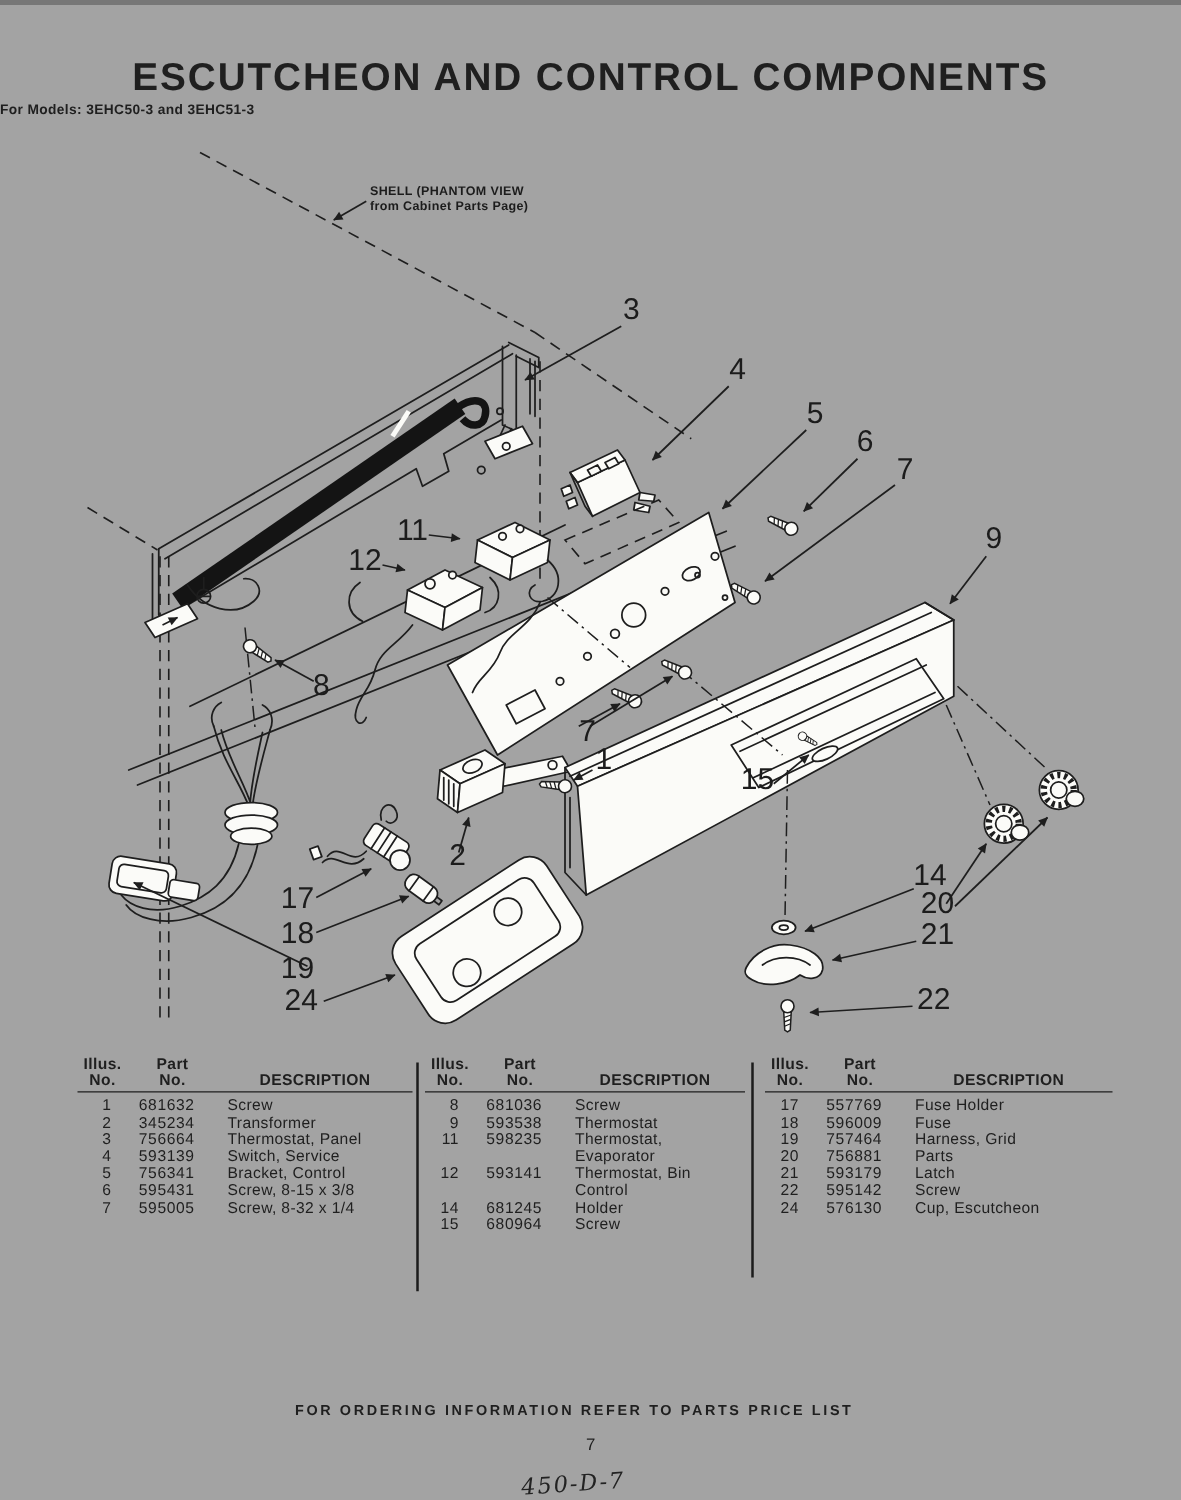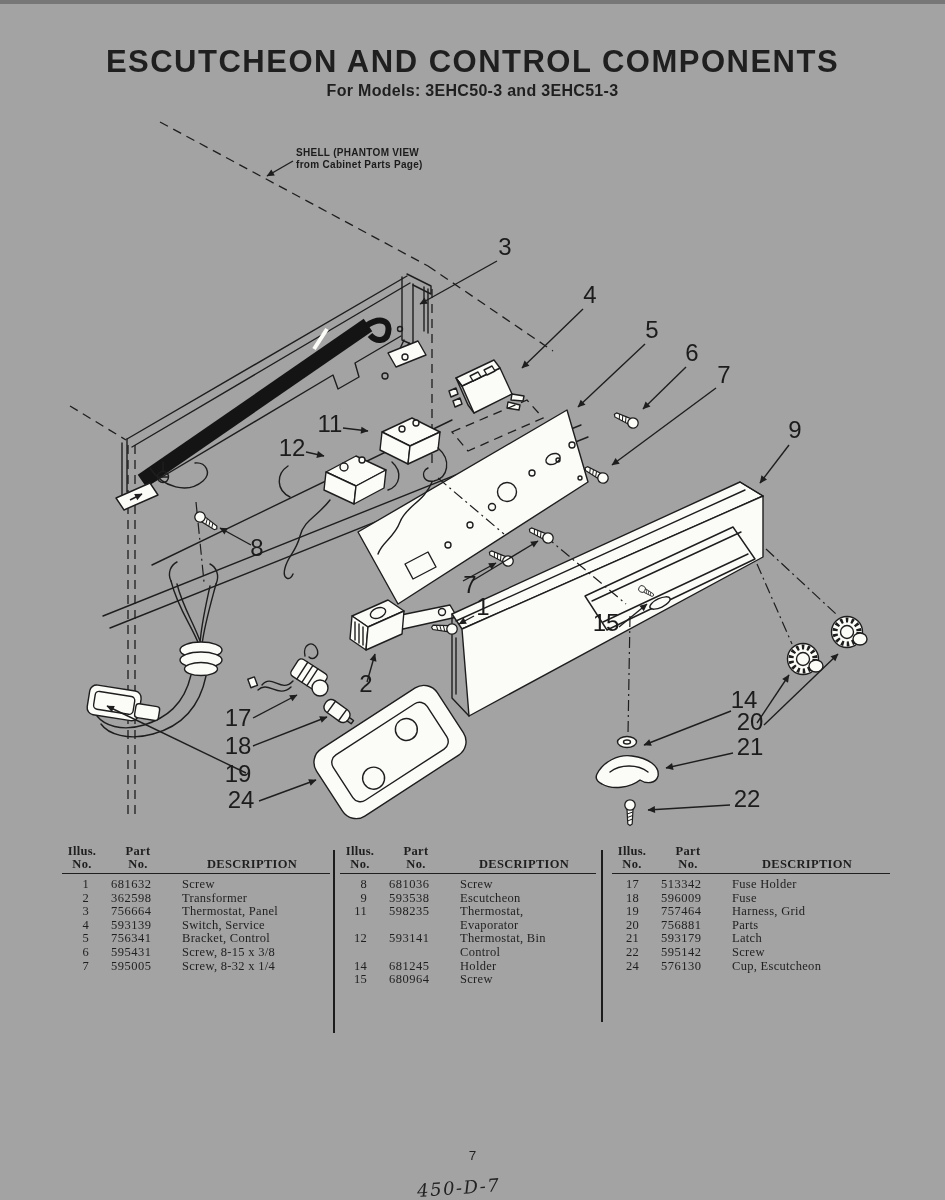--- a/index.html
+++ b/index.html
@@ -1,32 +1,32 @@
 <!DOCTYPE html>
 <html><head>
 <meta charset="utf-8">
 <style>
   html,body{margin:0;padding:0;background:#777;}
   .page{position:relative;width:945px;height:1200px;margin:4px auto;background:#a3a3a3;
         font-family:"Liberation Sans",sans-serif;color:#1f1f1f;overflow:hidden;}
   .title{position:absolute;top:40px;left:0;width:100%;text-align:center;
          font-size:31px;font-weight:bold;letter-spacing:1.5px;white-space:nowrap;}
-  .subtitle{position:absolute;top:78px;left:0;width:100%;text-align:center;
-            font-size:16px;font-weight:bold;letter-spacing:.3px;}
+  .subtitle{position:absolute;top:78px;left:0;width:100%;text-align:left;
+            font-size:11px;font-weight:bold;letter-spacing:.3px;}
   svg.diagram{position:absolute;top:100px;left:0;}
   .ln{stroke:#1e1e1e;stroke-width:1.4;fill:none;stroke-linejoin:round;stroke-linecap:round;}
   .wf{stroke:#1e1e1e;stroke-width:1.4;fill:#fbfbf8;stroke-linejoin:round;}
   .dsh{stroke:#1e1e1e;stroke-width:1.3;fill:none;stroke-dasharray:9 6;}
   .ddt{stroke:#1e1e1e;stroke-width:1.2;fill:none;stroke-dasharray:11 4 2 4;}
   .ld{stroke:#1e1e1e;stroke-width:1.4;fill:none;marker-end:url(#ah);}
   .band{stroke:#141414;fill:none;}
   .co{font-family:"Liberation Sans",sans-serif;font-size:24px;fill:#1c1c1c;text-anchor:middle;}
   .sl{font-family:"Liberation Sans",sans-serif;font-size:10px;font-weight:bold;
       letter-spacing:.3px;fill:#1c1c1c;}
-  .ptable{position:absolute;top:841px;font-size:12.5px;line-height:13.6px;letter-spacing:.3px;font-family:Liberation Serif, serif;}
+  .ptable{position:absolute;top:841px;font-size:12.5px;line-height:13.6px;letter-spacing:.3px;}
   .phead{display:grid;grid-template-columns:40px 72px 1fr;border-bottom:1.7px solid #1f1f1f;
          padding-bottom:2px;}
   .ph{display:flex;flex-direction:column;align-items:center;justify-content:flex-end;
       font-weight:bold;line-height:13px;}
   .pbody .prow{display:grid;grid-template-columns:40px 72px 1fr;}
   .pbody{padding-top:4px;}
   .pcell.c0{text-align:right;padding-right:13px;}
   .pcell.c1{padding-left:9px;letter-spacing:.5px;}
   .pcell.c2{padding-left:8px;white-space:pre-line;}
   .vline{position:absolute;width:1.8px;background:#1c1c1c;}
@@ -316,21 +316,21 @@
       </div>
     </div>
     <div class="pbody">
         <div class="prow">
           <div class="pcell c0">1</div>
           <div class="pcell c1">681632</div>
           <div class="pcell c2">Screw</div>
         </div>
         <div class="prow">
           <div class="pcell c0">2</div>
-          <div class="pcell c1">362598</div>
+          <div class="pcell c1">345234</div>
           <div class="pcell c2">Transformer</div>
         </div>
         <div class="prow">
           <div class="pcell c0">3</div>
           <div class="pcell c1">756664</div>
           <div class="pcell c2">Thermostat, Panel</div>
         </div>
         <div class="prow">
           <div class="pcell c0">4</div>
           <div class="pcell c1">593139</div>
@@ -370,21 +370,21 @@
     </div>
     <div class="pbody">
         <div class="prow">
           <div class="pcell c0">8</div>
           <div class="pcell c1">681036</div>
           <div class="pcell c2">Screw</div>
         </div>
         <div class="prow">
           <div class="pcell c0">9</div>
           <div class="pcell c1">593538</div>
-          <div class="pcell c2">Escutcheon</div>
+          <div class="pcell c2">Thermostat</div>
         </div>
         <div class="prow">
           <div class="pcell c0">11</div>
           <div class="pcell c1">598235</div>
           <div class="pcell c2">Thermostat,
 Evaporator</div>
         </div>
         <div class="prow">
           <div class="pcell c0">12</div>
           <div class="pcell c1">593141</div>
@@ -414,21 +414,21 @@
         <span>Part</span>
         <span>No.</span>
       </div>
       <div class="ph">
         <span>DESCRIPTION</span>
       </div>
     </div>
     <div class="pbody">
         <div class="prow">
           <div class="pcell c0">17</div>
-          <div class="pcell c1">513342</div>
+          <div class="pcell c1">557769</div>
           <div class="pcell c2">Fuse Holder</div>
         </div>
         <div class="prow">
           <div class="pcell c0">18</div>
           <div class="pcell c1">596009</div>
           <div class="pcell c2">Fuse</div>
         </div>
         <div class="prow">
           <div class="pcell c0">19</div>
           <div class="pcell c1">757464</div>
@@ -453,17 +453,18 @@
           <div class="pcell c0">24</div>
           <div class="pcell c1">576130</div>
           <div class="pcell c2">Cup, Escutcheon</div>
         </div>
       </div>
   </div>
 
   <div class="vline" style="left:333px;top:846px;height:183px"></div>
   <div class="vline" style="left:601px;top:846px;height:172px"></div>
 
+  <div class="order-note">FOR ORDERING INFORMATION REFER TO PARTS PRICE LIST</div>
   <div class="pageno">7</div>
   <div class="docno">758239</div>
   <div class="handwritten">450-D-7</div>
 
 </div>
 
 </body></html>

